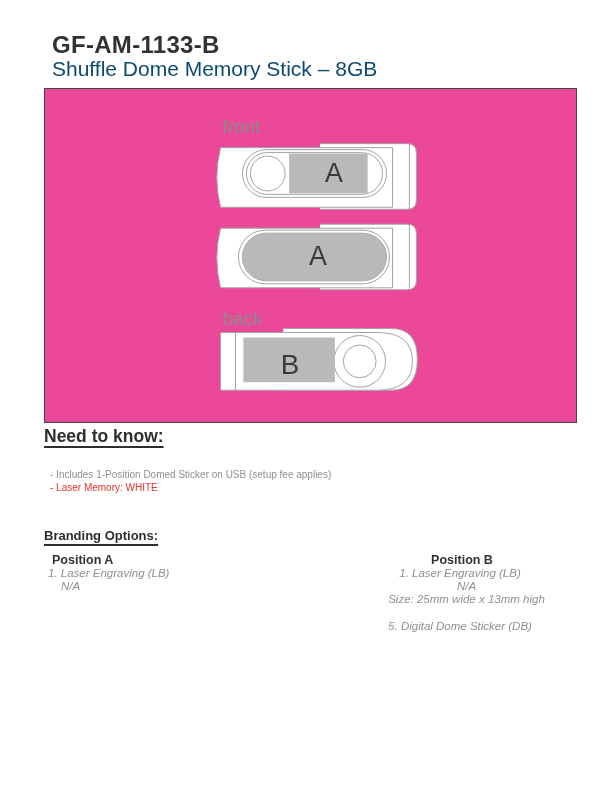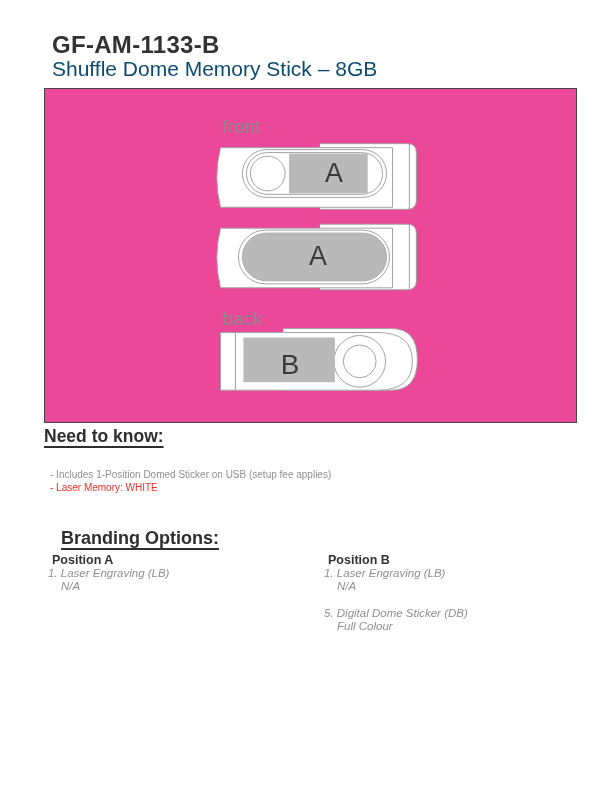--- a/index.html
+++ b/index.html
@@ -33,33 +33,33 @@
   .marker { font-size: 27px; fill: #3a3a3a; text-anchor: middle; }
   .marker-b { font-size: 28px; }
   .section-heading {
     position: absolute; margin: 0;
     font-weight: bold; color: #2e2e2e;
     text-decoration: underline;
     text-decoration-thickness: 2px;
     text-underline-offset: 4px;
   }
   .ntk-heading { left: 44px; top: 426px; font-size: 17.5px; }
-  .branding-heading { left: 44px; top: 528px; font-size: 18px; margin-left: 17px; }
+  .branding-heading { left: 44px; top: 528px; font-size: 13px; }
   .note {
     position: absolute; left: 34px; margin: 16px;
     font-size: 10px; line-height: 13px; color: var(--text-gray, #8f8f8f);
   }
   .note-1 { top: 452px; }
   .note-red { top: 465px; color: var(--accent-red, #e6332a); }
   .brand-col {
     position: absolute; top: 553px;
     font-size: 11.5px; line-height: 13px; color: var(--text-gray, #8f8f8f);
   }
   .col-a { left: 48px; width: 262px; }
-  .col-b { left: 324px; width: 272px; }
+  .col-b { left: 324px; width: 272px; text-align: center; }
   .pos-title {
     font-size: 12.5px; font-weight: bold; color: #333333;
     line-height: 14px; padding-left: 4px; margin: 0;
   }
   .opt { margin: 0; font-style: italic; }
   .opt-2 { margin-top: 14px; }
   .opt-line { margin: 0; }
   .opt-sub { margin-left: 13px; }
 </style>
 </head>
@@ -124,21 +124,21 @@
         <p class="opt-line">1. Laser Engraving (LB)</p>
         <p class="opt-line opt-sub">N/A</p>
       </div>
     </div>
 
     <div class="brand-col col-b">
       <p class="pos-title">Position B</p>
       <div class="opt">
         <p class="opt-line">1. Laser Engraving (LB)</p>
         <p class="opt-line opt-sub">N/A</p>
+        <p class="opt-line opt-sub">Size: 25mm wide x 13mm high</p>
       </div>
       <div class="opt opt-2">
         <p class="opt-line">5. Digital Dome Sticker (DB)</p>
-        <p class="opt-line opt-sub">Full Colour</p>
       </div>
     </div>
   </section>
 
 </div>
 
 </body></html>

